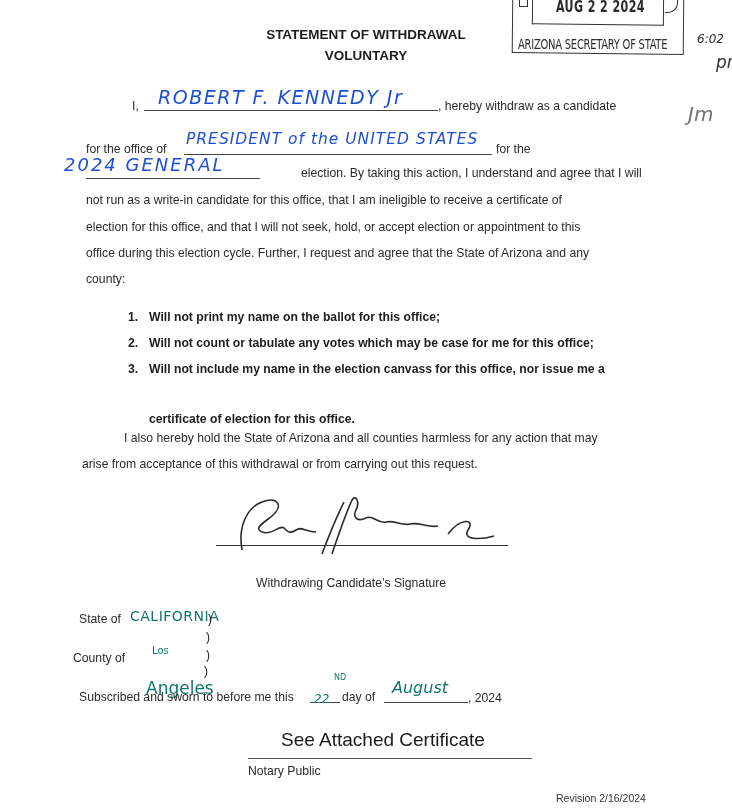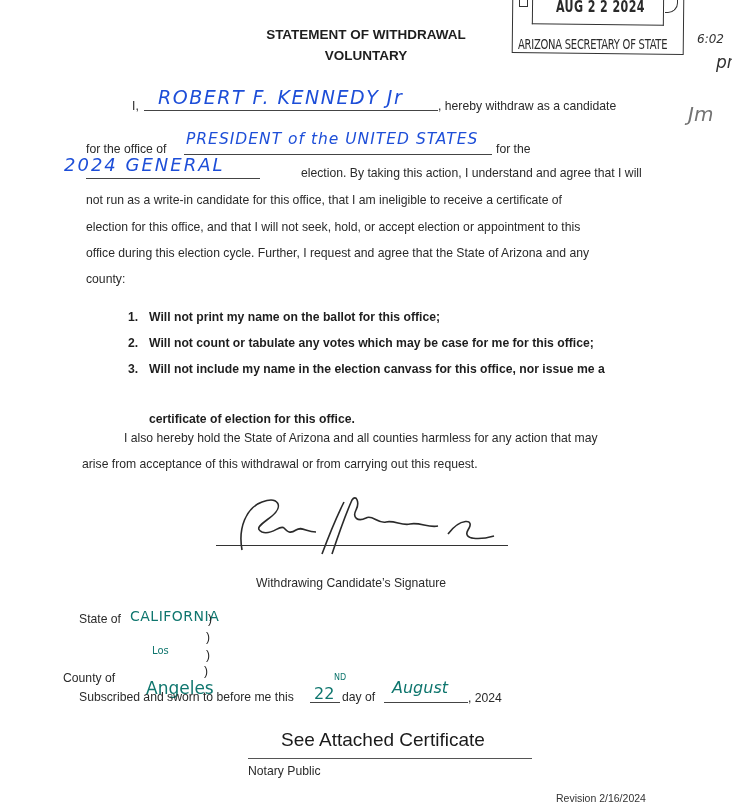--- a/index.html
+++ b/index.html
@@ -83,27 +83,27 @@
   <div class="abs body-text" style="left:256px; top:576px;">Withdrawing Candidate’s Signature</div>
 </div>
 
 <div class="abs body-text" style="left:79px; top:612px;">State of</div>
 <div class="abs hand-dark" style="left:130px; top:608px; font-size:14px; letter-spacing:0.5px;">CALIFORNIA</div>
 <div class="abs paren" style="left:208px; top:612px;">)</div>
 <div class="abs paren" style="left:206px; top:630px;">)</div>
 <div class="abs paren" style="left:206px; top:648px;">)</div>
 <div class="abs paren" style="left:204px; top:664px;">)</div>
 
-<div class="abs body-text" style="left:63px; top:651px;margin-top:20px;">County of</div>
+<div class="abs body-text" style="left:73px; top:651px;">County of</div>
 <div class="abs hand-dark" style="left:152px; top:645px; font-size:10px;">Los</div>
 <div class="abs hand-dark" style="left:146px; top:678px; font-size:17px;">Angeles</div>
 
 <div class="abs body-text" style="left:79px; top:690px;">Subscribed and sworn to before me this</div>
 <div class="abs uline" style="left:310px; top:680px; width:30px; height:22px;">
-  <span class="hand-dark" style="position:absolute; left:4px; top:4px; font-size:16px; ">22</span>
+  <span class="hand-dark" style="position:absolute; left:4px; top:12px; font-size:12px; font-style:italic;">22</span>
   <span class="hand-dark" style="position:absolute; left:24px; top:-7px; font-size:8px;">ND</span>
 </div>
 <div class="abs body-text" style="left:342px; top:690px;">day of</div>
 <div class="abs uline" style="left:384px; top:680px; width:84px; height:22px;">
   <span class="hand-dark" style="position:absolute; left:8px; top:-2px; font-size:16px; font-style:italic;">August</span>
 </div>
 <div class="abs body-text" style="left:468px; top:691px;">, 2024</div>
 
 <div class="abs" style="left:281px; top:729px; font-family:Liberation Sans, sans-serif; font-size:19px; color:#1a1a1a;">See Attached Certificate</div>
 <div class="hr" style="left:248px; top:758px; width:284px; background:#555;"></div>

